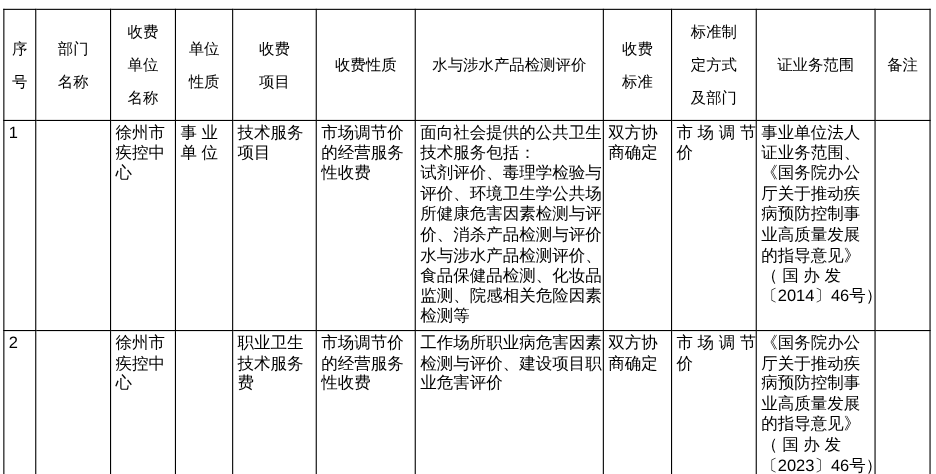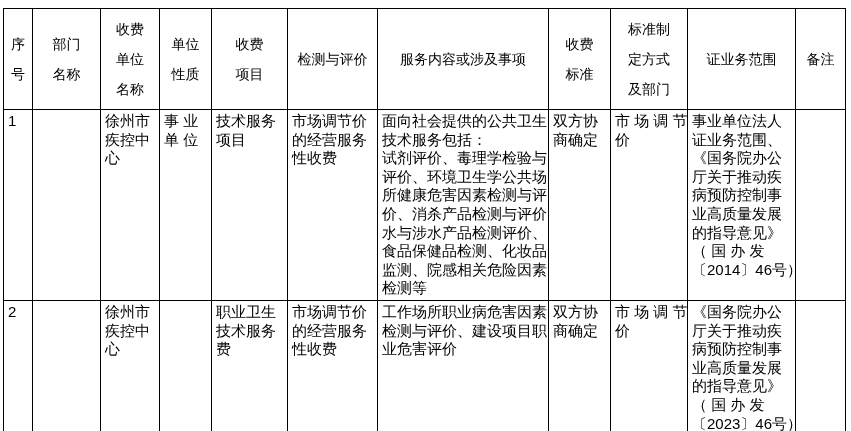--- a/index.html
+++ b/index.html
@@ -81,22 +81,22 @@
 号</th>
           <th>部门
 名称</th>
           <th>收费
 单位
 名称</th>
           <th>单位
 性质</th>
           <th>收费
 项目</th>
-          <th>检测与评价</th>
-          <th>服务内容或涉及事项</th>
+          <th>收费性质</th>
+          <th>水与涉水产品检测评价</th>
           <th>收费
 标准</th>
           <th>标准制
 定方式
 及部门</th>
           <th>证业务范围</th>
           <th>备注</th>
         </tr>
         <tr class="row-1">
           <td>1</td>

